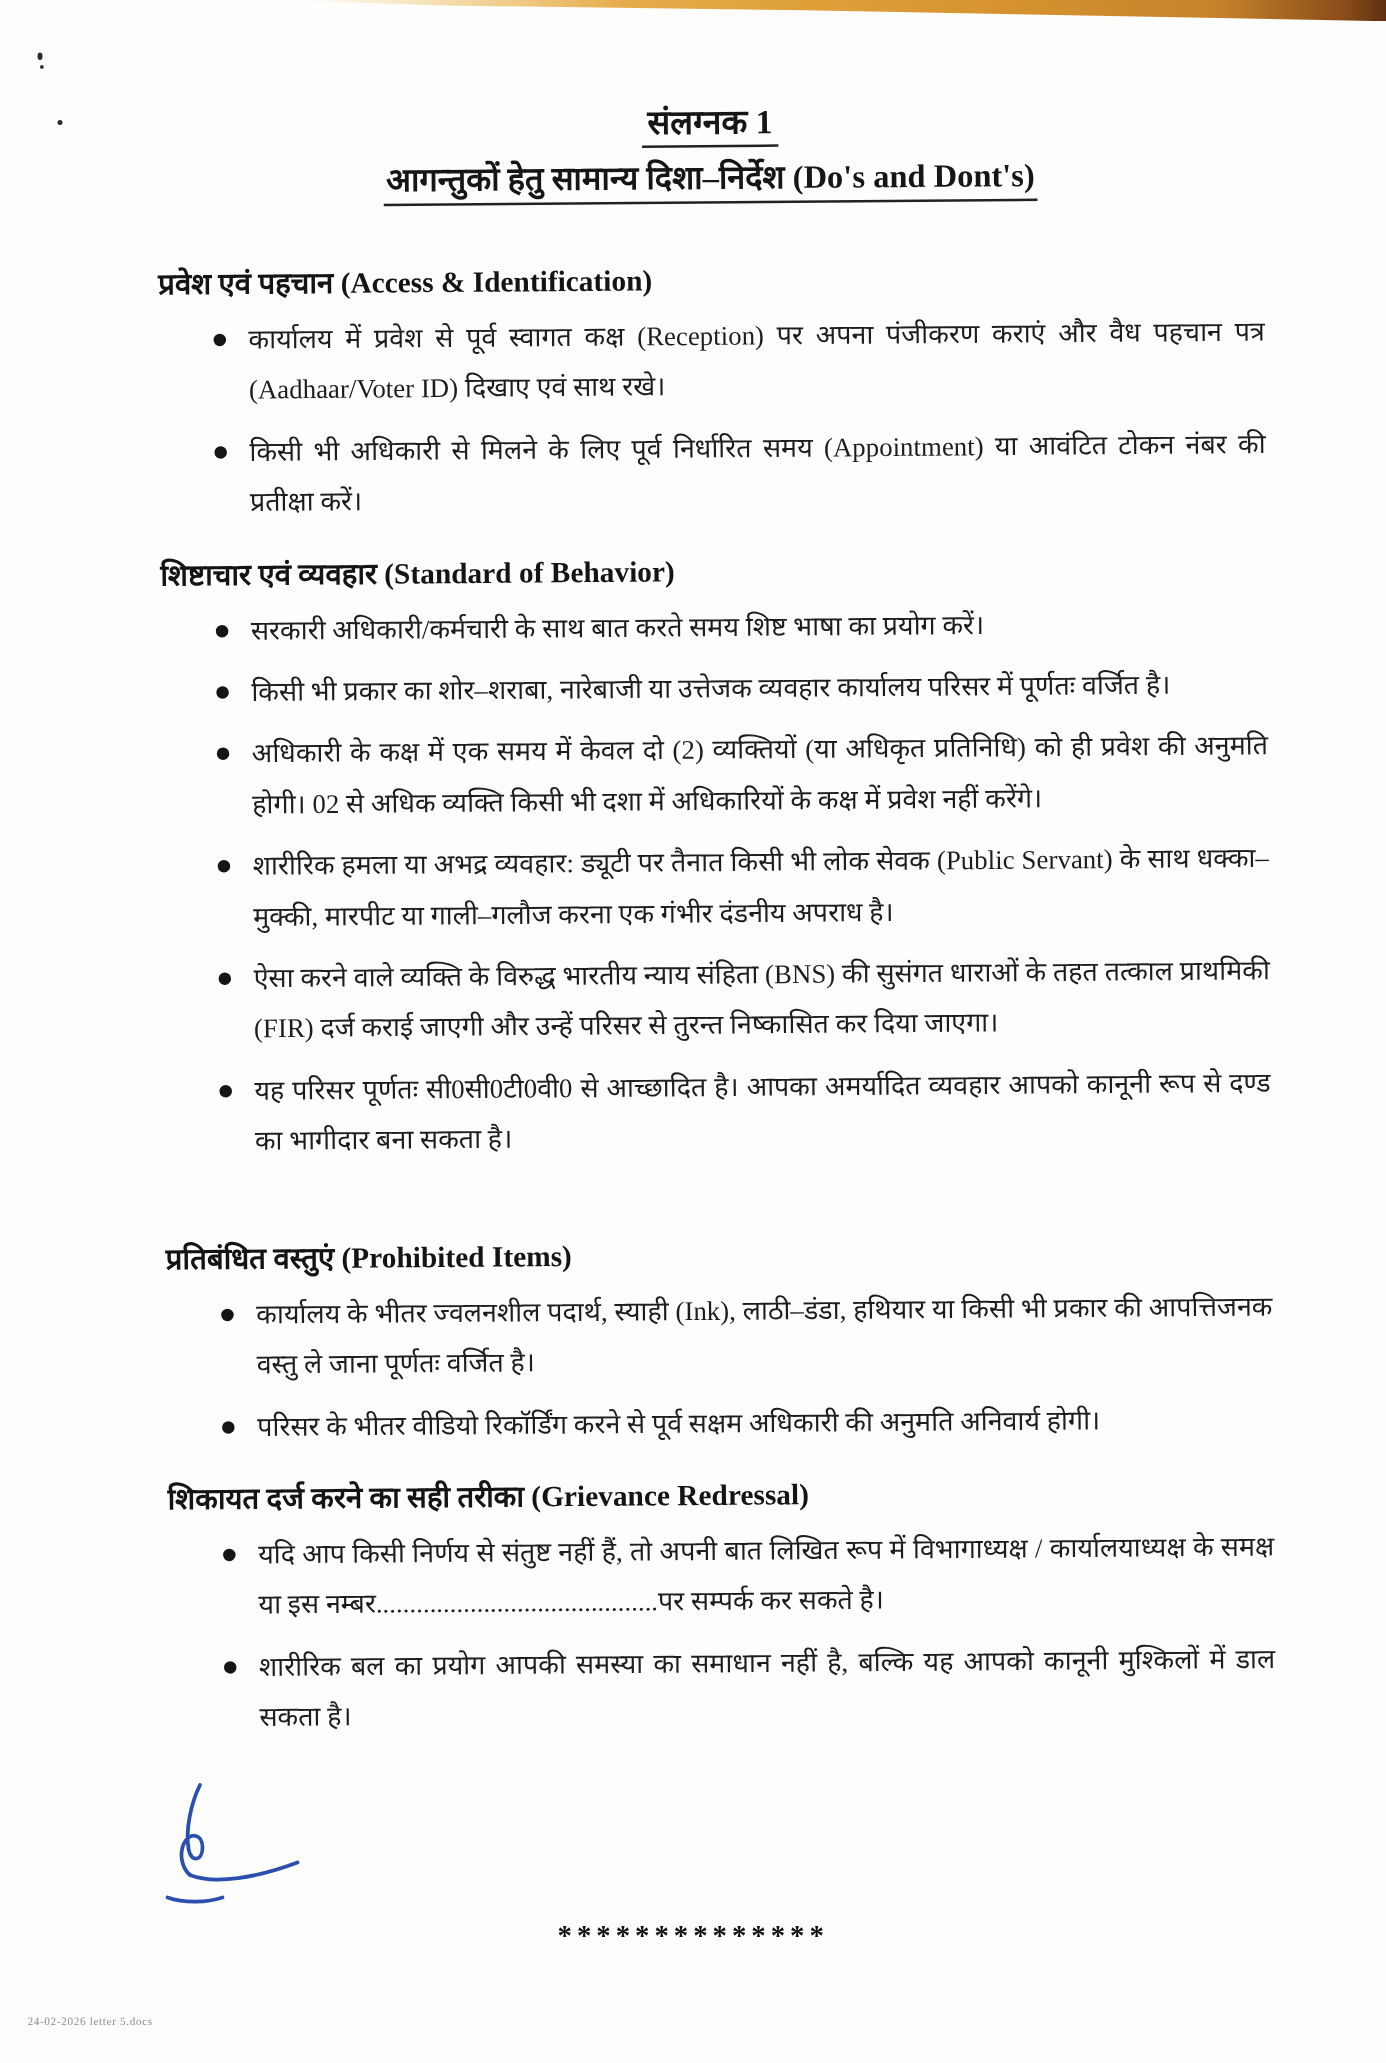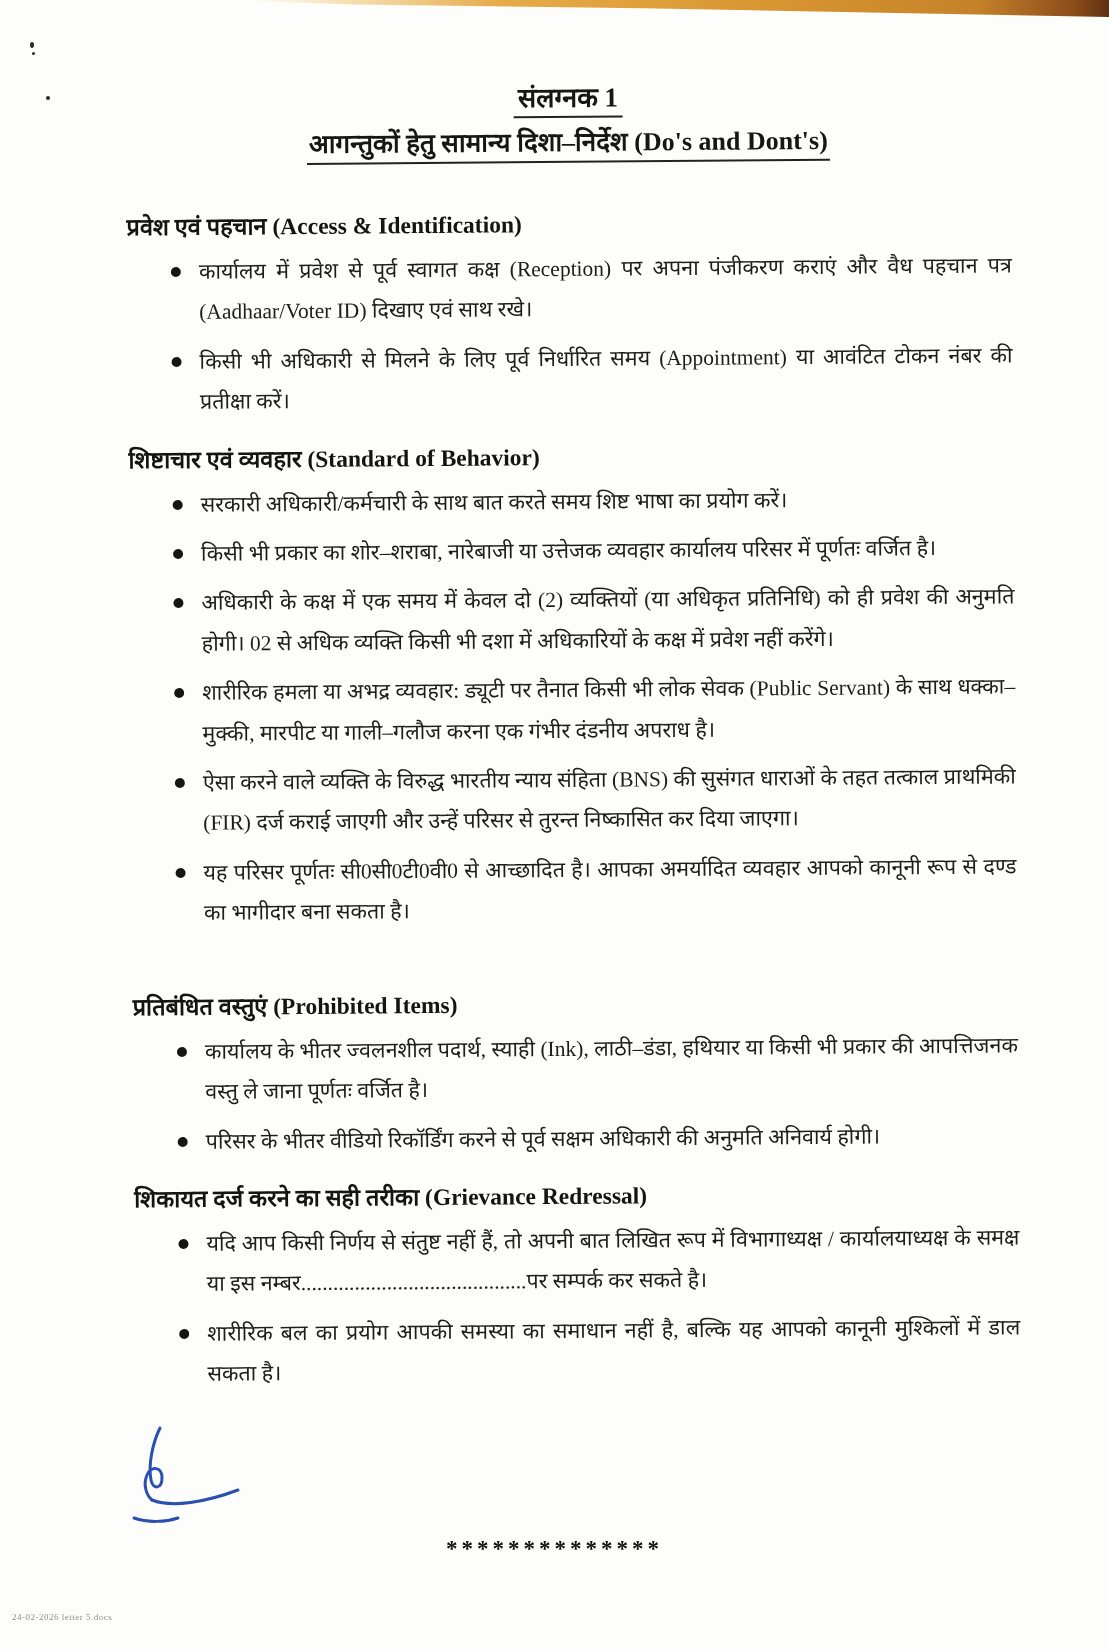--- a/index.html
+++ b/index.html
@@ -84,21 +84,21 @@
   .signature{
     position:absolute;left:126px;top:1422px;
     width:150px;height:120px;
   }
   .asterisk-divider{
     position:absolute;top:1536px;left:0;width:100%;
     text-align:center;
     font-size:23px;font-weight:bold;letter-spacing:4px;color:#111;
   }
   .footer-filename{
-    position:absolute;left:12px;top:1612px;
+    position:absolute;left:22px;top:1612px;
     font-size:9px;color:#8d8d8d;
     font-family:"Liberation Serif","DejaVu Sans",serif;
     letter-spacing:0.5px;
   }
 </style>
 </head>
 <body>
 
 <div class="page">
 

